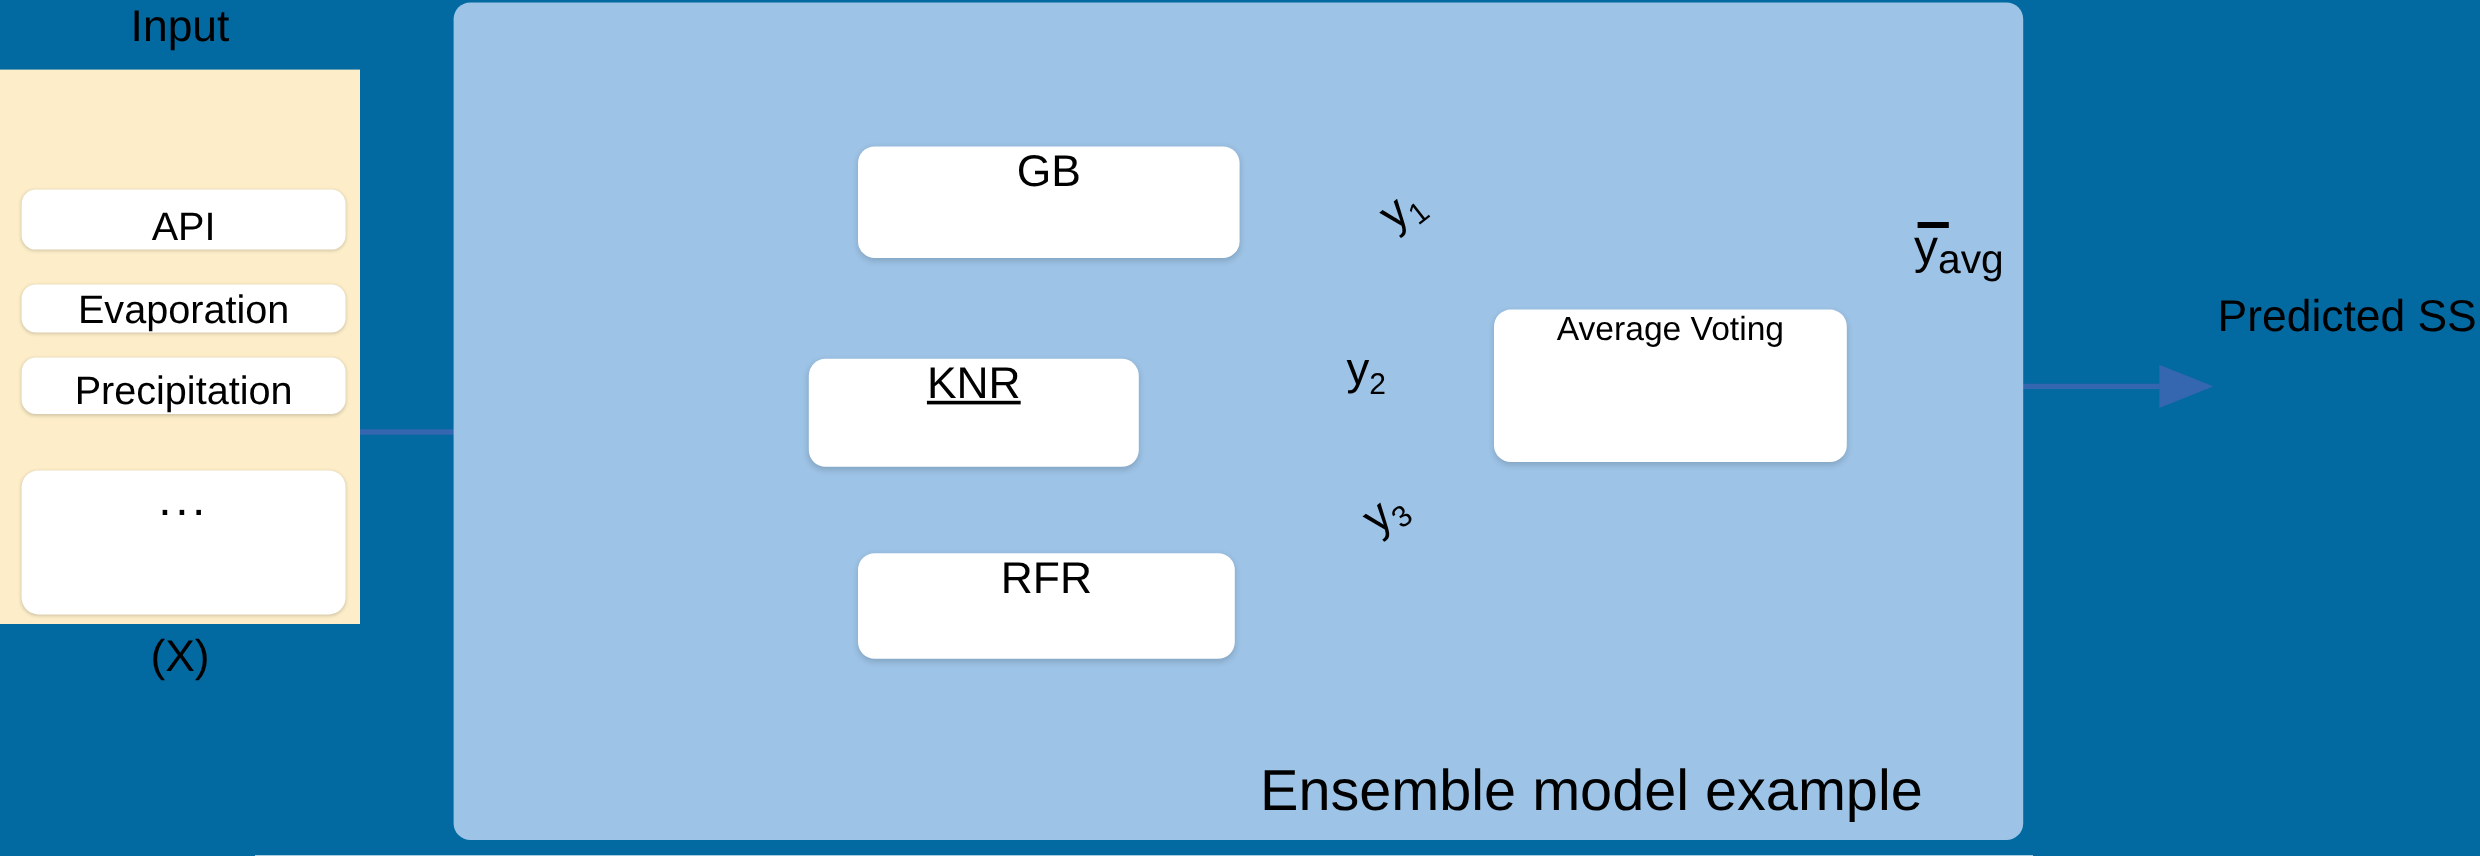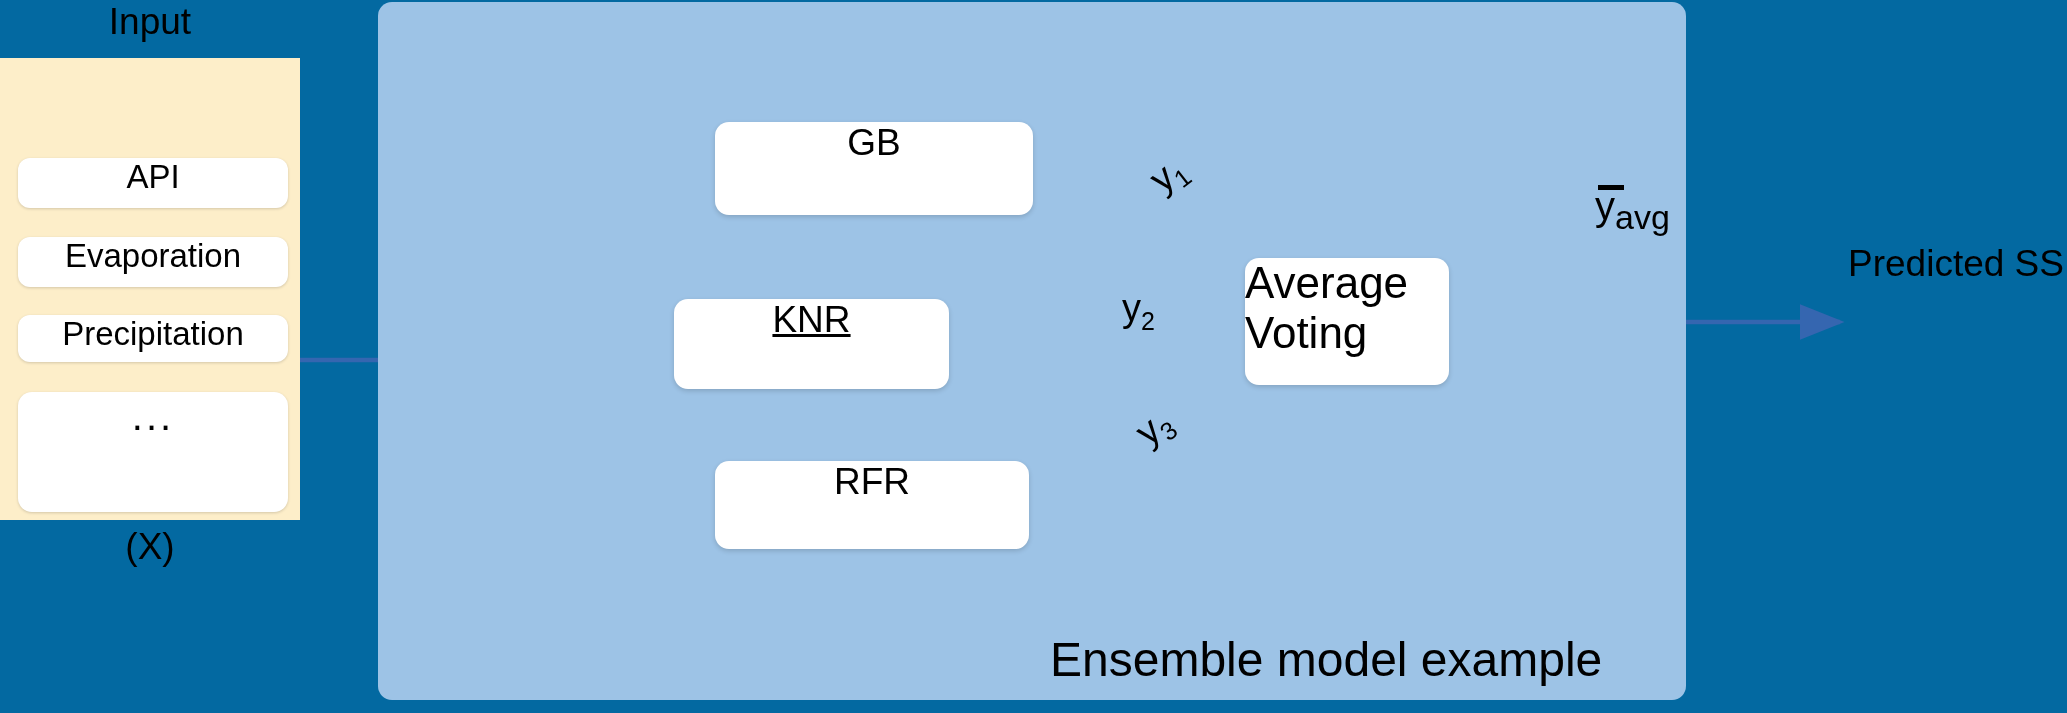--- a/index.html
+++ b/index.html
@@ -48,29 +48,29 @@
     line-height:54px;
   }
   .pill{
     position:absolute;
     left:18px;
     width:270px;
     background:#ffffff;
     border-radius:12px;
     box-shadow:0 1px 3px rgba(0,0,0,0.17);
     display:flex;
-    align-items:flex-start;
+    align-items:flex-end;
     justify-content:center;
     color:#000000;
     font-size:33px;
     box-sizing:border-box;
   }
   .pill-api         { top:100px; height:50px; }
-  .pill-evaporation { top:179px; height:50px; }
-  .pill-precip      { top:257px; height:47px; }
+  .pill-evaporation { top:179px; height:40px; }
+  .pill-precip      { top:240px; height:47px; }
   .pill-more{
     top:334px; height:120px;
     border-radius:14px;
     align-items:flex-start;
     padding-top:2px;
     font-size:40px;
     letter-spacing:3px;
   }
 
   
@@ -100,22 +100,22 @@
     align-items:flex-start;
     justify-content:center;
     color:#000000;
     font-size:37px;
     box-sizing:border-box;
   }
   .box-gb   { left:715px; top:122px; width:318px; height:93px; }
   .box-knr  { left:674px; top:299px; width:275px; height:90px;text-decoration:underline; }
   .box-rfr  { left:715px; top:461px; width:314px; height:88px; }
   .box-vote {
-    left:1245px; top:258px; width:204px; height:127px;
-    font-size:44px;
+    left:1245px; top:258px; width:294px; height:127px;
+    font-size:28px;
   }
 
   
   .edge-label{
     position:absolute;
     color:#000000;
     font-size:38px;
     line-height:40px;
     white-space:nowrap;
   }

